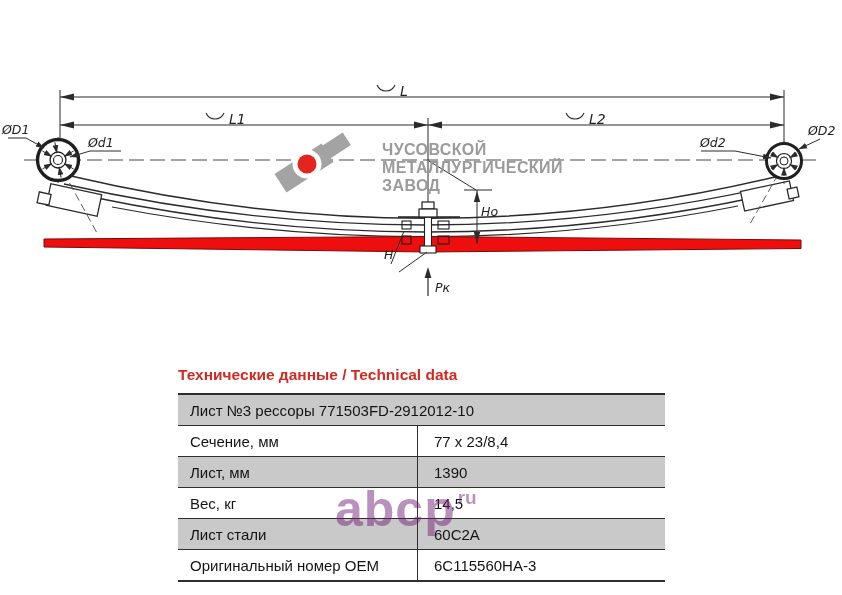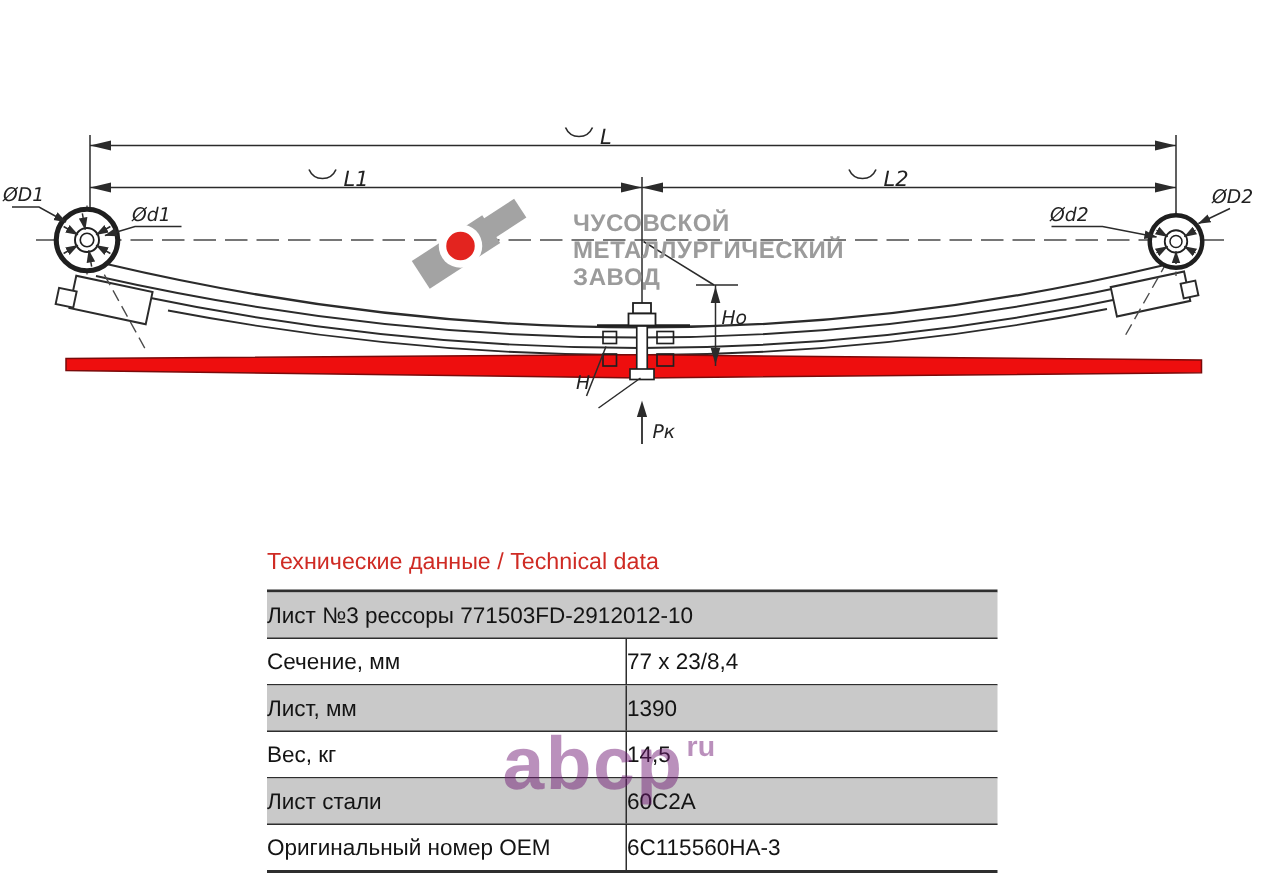--- a/index.html
+++ b/index.html
@@ -24,32 +24,32 @@
   .watermark{
     position:absolute;left:335px;top:484px;z-index:6;
     color:#701a75;opacity:.48;font-weight:bold;font-size:50px;letter-spacing:1px;
     pointer-events:none;line-height:1;
   }
   .watermark .wm-suffix{font-size:19px;position:relative;top:-22px;left:2px;letter-spacing:0;}
 
   
   .spec-title{
     position:absolute;left:178px;top:366px;
-    color:#cf2b24;font-size:15.5px;font-weight:normal;
+    color:#cf2b24;font-size:15.5px;font-weight:bold;
   }
   .spec-table{
     position:absolute;left:178px;top:393px;width:487px;
     border-top:2px solid #2e2e2e;border-bottom:2px solid #2e2e2e;
     font-size:15px;color:#141414;
   }
   .spec-row{display:flex;align-items:stretch;height:30px;border-bottom:1px solid #2e2e2e;}
   .spec-row:last-child{border-bottom:none;}
   .spec-row.gray{background:#c9c9c9;}
-  .spec-row .c1{width:239px;box-sizing:border-box;padding-left:0;display:flex;align-items:center;}
-  .spec-row .c2{flex:1;box-sizing:border-box;padding-left:0;border-left:1px solid #2e2e2e;display:flex;align-items:center;}
+  .spec-row .c1{width:239px;box-sizing:border-box;padding-left:12px;display:flex;align-items:center;}
+  .spec-row .c2{flex:1;box-sizing:border-box;padding-left:16px;border-left:1px solid #2e2e2e;display:flex;align-items:center;}
   .spec-row.full .c1{width:100%;border-left:none;}
 </style>
 </head>
 <body>
 
 <div class="stage">
 
   <svg class="drawing" width="842" height="360" viewBox="0 0 842 360">
     <defs>
       <marker id="ah" viewBox="0 0 10 10" refX="9.5" refY="5" markerWidth="8.5" markerHeight="8.5" orient="auto-start-reverse">

